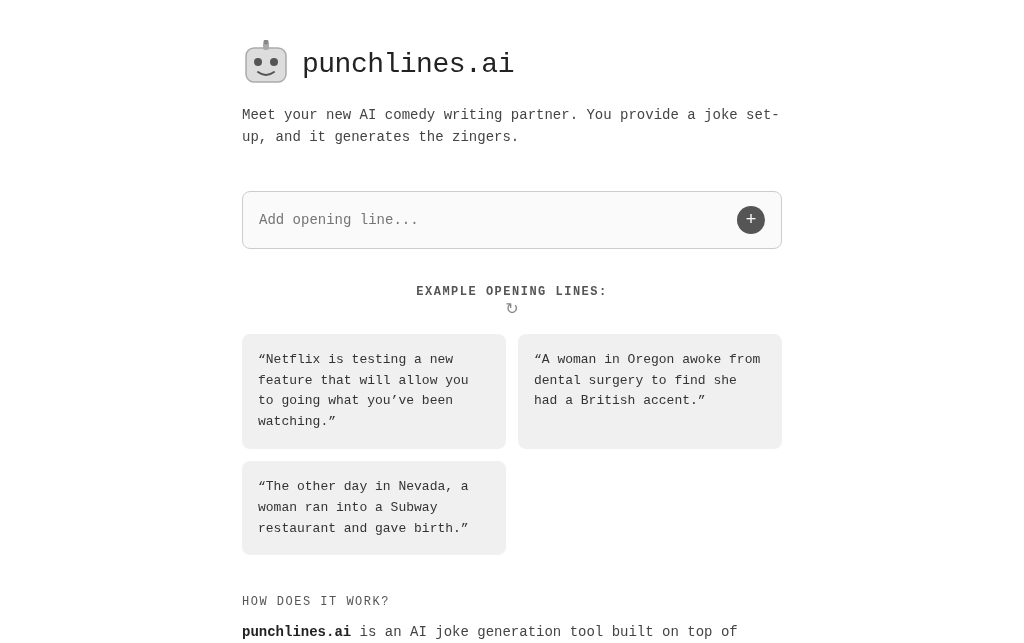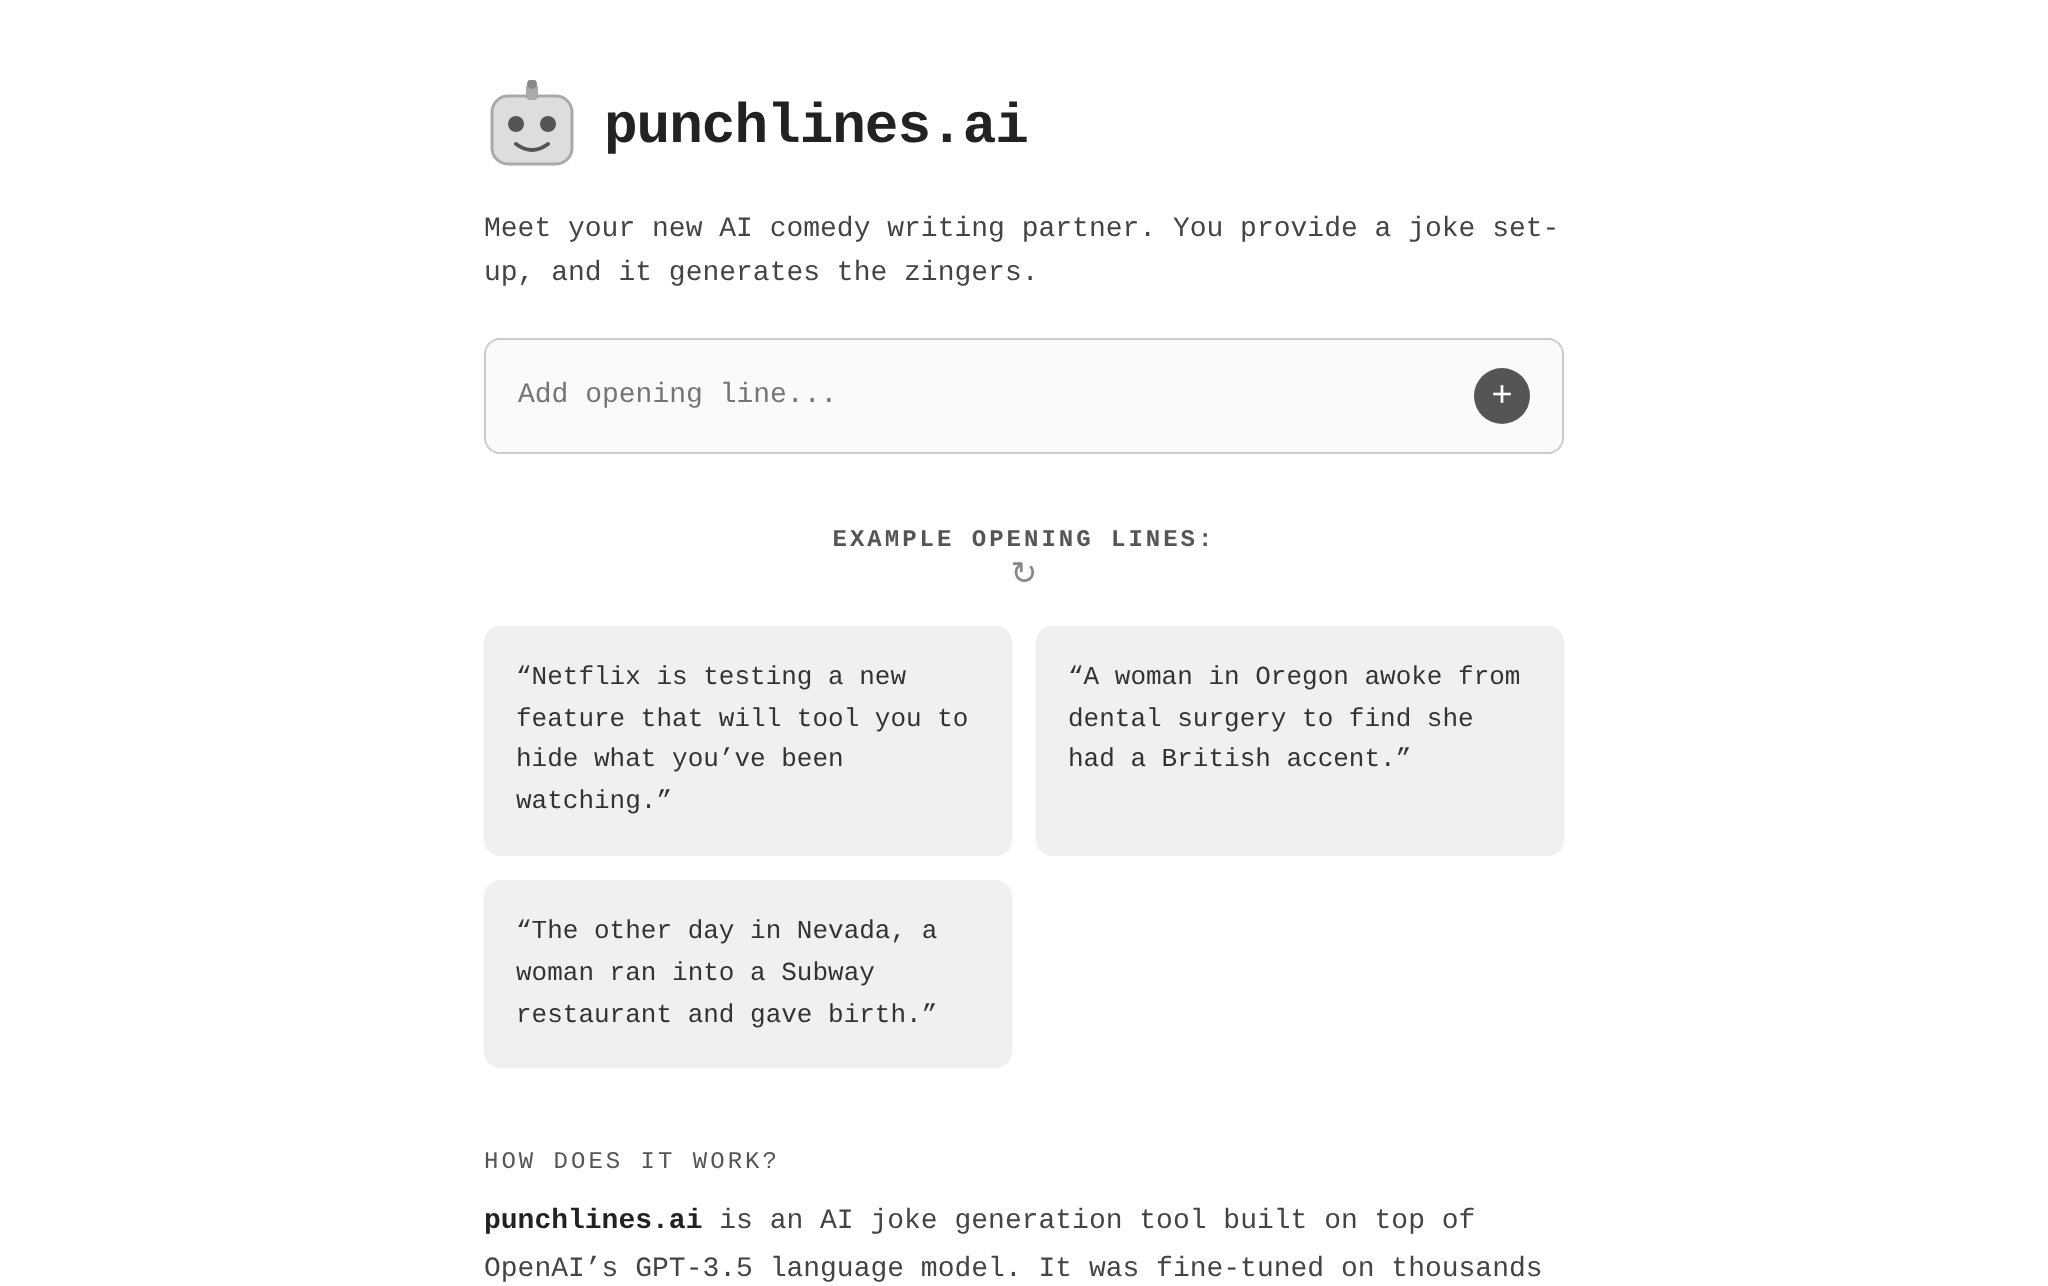--- a/index.html
+++ b/index.html
@@ -36,29 +36,29 @@
 
     .app-title {
       font-size: 28px;
       font-weight: bold;
       color: #222222;
       font-family: 'Courier New', Courier, monospace;
       letter-spacing: -0.5px;
     }
 
     .app-title span {
-      font-weight: bold;
+      font-weight: normal;
     }
 
     .tagline {
       font-family: 'Courier New', Courier, monospace;
       font-size: 14px;
       color: #444444;
       line-height: 1.6;
-      margin-bottom: 20px;
+      margin-bottom: 42px;
     }
 
     .input-row {
       display: flex;
       border: 1.5px solid #cccccc;
       border-radius: 8px;
       padding: 14px 16px;
       margin-bottom: 36px;
       background: #fafafa;
     }
@@ -193,21 +193,21 @@
 
   <div class="examples-section">
     <div class="examples-header">
       <span class="examples-label">EXAMPLE OPENING LINES:</span>
       <button class="refresh-btn">
         <span>↻</span>
       </button>
     </div>
     <div class="examples-grid">
       <div class="example-card">
-        <span class="example-card-text">“Netflix is testing a new feature that will tool you to hide what you’ve been watching.”</span>
+        <span class="example-card-text">“Netflix is testing a new feature that will allow you to going what you’ve been watching.”</span>
       </div>
       <div class="example-card">
         <span class="example-card-text">“A woman in Oregon awoke from dental surgery to find she had a British accent.”</span>
       </div>
       <div class="example-card">
         <span class="example-card-text">“The other day in Nevada, a woman ran into a Subway restaurant and gave birth.”</span>
       </div>
     </div>
   </div>
 

